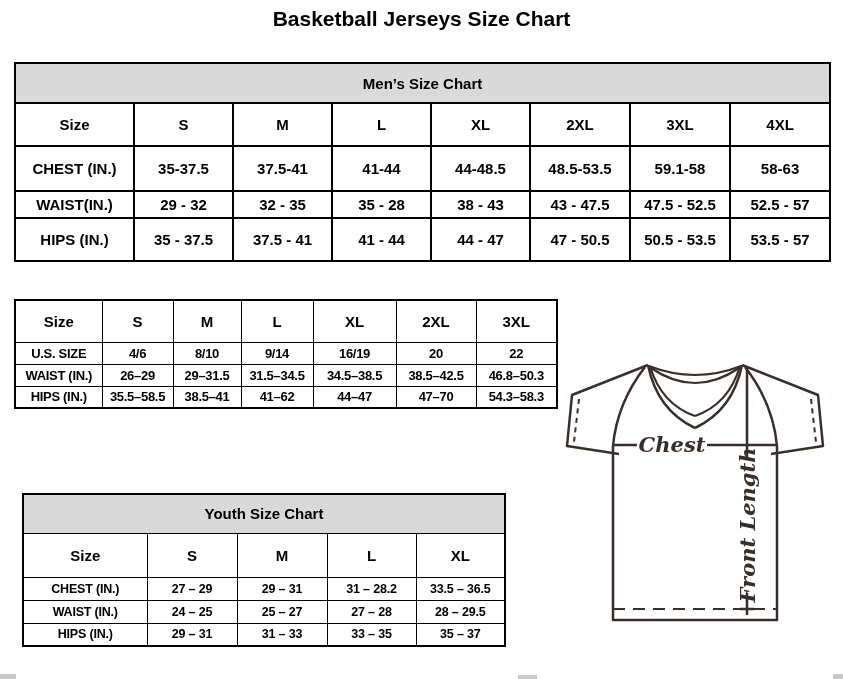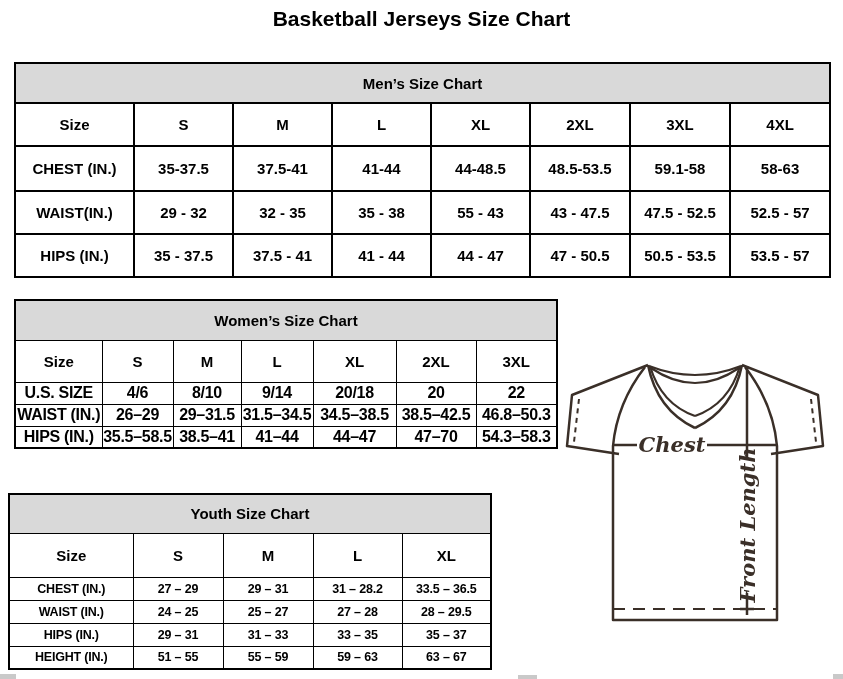--- a/index.html
+++ b/index.html
@@ -16,21 +16,21 @@
     position:absolute; border-collapse:collapse; table-layout:fixed;
     background:#fff; border:2px solid #000;
   }
   .sz td {
     border:1px solid #000; text-align:center; vertical-align:middle;
     font-weight:bold; padding:0; overflow:hidden; white-space:nowrap;
   }
   .men-tbl td { border-width:2px; font-size:15px; }
   td.hdr { background:#d9d9d9; font-size:15px; }
   tr.cols td { font-size:15px; }
-  tr.narrow td { font-size:16px; letter-spacing:-0.3px; }
+  tr.narrow td { font-size:13px; letter-spacing:-0.3px; }
   .youth-tbl tr.narrow td { font-size:12.5px; letter-spacing:-0.2px; }
   .jersey { position:absolute; left:557px; top:358px; }
   .jersey path, .jersey line { fill:none; stroke:#3a2f28; }
   .jersey text {
     font-family:"DejaVu Serif", serif; font-style:italic; font-weight:bold;
     font-size:21px; fill:#3a2f28; stroke:none;
   }
   .artifact { position:absolute; background:#c9c9c9; }
 </style>
 </head>
@@ -66,26 +66,26 @@
   <tr style="height:45px">
     <td>CHEST (IN.)</td>
     <td>35-37.5</td>
     <td>37.5-41</td>
     <td>41-44</td>
     <td>44-48.5</td>
     <td>48.5-53.5</td>
     <td>59.1-58</td>
     <td>58-63</td>
   </tr>
-  <tr style="height:43px">
+  <tr style="height:27px">
     <td>WAIST(IN.)</td>
     <td>29 - 32</td>
     <td>32 - 35</td>
-    <td>35 - 38</td>
-    <td>55 - 43</td>
+    <td>35 - 28</td>
+    <td>38 - 43</td>
     <td>43 - 47.5</td>
     <td>47.5 - 52.5</td>
     <td>52.5 - 57</td>
   </tr>
   <tr style="height:43px">
     <td>HIPS (IN.)</td>
     <td>35 - 37.5</td>
     <td>37.5 - 41</td>
     <td>41 - 44</td>
     <td>44 - 47</td>
@@ -100,63 +100,60 @@
   <colgroup>
     <col style="width:87px">
       <col style="width:71px">
       <col style="width:68px">
       <col style="width:72px">
     <col style="width:83px">
       <col style="width:80px">
       <col style="width:81px">
   </colgroup>
   <tbody>
-  <tr style="height:40px">
-    <td class="hdr" colspan="7">Women’s Size Chart</td>
-  </tr>
   <tr class="cols" style="height:42px">
     <td>Size</td>
     <td>S</td>
     <td>M</td>
     <td>L</td>
     <td>XL</td>
     <td>2XL</td>
     <td>3XL</td>
   </tr>
   <tr class="narrow" style="height:22px">
     <td>U.S. SIZE</td>
     <td>4/6</td>
     <td>8/10</td>
     <td>9/14</td>
-    <td>20/18</td>
+    <td>16/19</td>
     <td>20</td>
     <td>22</td>
   </tr>
   <tr class="narrow" style="height:22px">
     <td>WAIST (IN.)</td>
     <td>26–29</td>
     <td>29–31.5</td>
     <td>31.5–34.5</td>
     <td>34.5–38.5</td>
     <td>38.5–42.5</td>
     <td>46.8–50.3</td>
   </tr>
   <tr class="narrow" style="height:22px">
     <td>HIPS (IN.)</td>
     <td>35.5–58.5</td>
     <td>38.5–41</td>
-    <td>41–44</td>
+    <td>41–62</td>
     <td>44–47</td>
     <td>47–70</td>
     <td>54.3–58.3</td>
   </tr>
   </tbody>
 </table>
 
-<table class="sz youth-tbl" style="left:8px;top:493px;width:482px;">
+<table class="sz youth-tbl" style="left:22px;top:493px;width:482px;">
   <colgroup>
     <col style="width:124px">
       <col style="width:90px">
       <col style="width:90px">
       <col style="width:89px">
       <col style="width:89px">
   </colgroup>
   <tbody>
   <tr style="height:39px">
     <td class="hdr" colspan="5">Youth Size Chart</td>
@@ -182,27 +179,20 @@
     <td>27 – 28</td>
     <td>28 – 29.5</td>
   </tr>
   <tr class="narrow" style="height:23px">
     <td>HIPS (IN.)</td>
     <td>29 – 31</td>
     <td>31 – 33</td>
     <td>33 – 35</td>
     <td>35 – 37</td>
   </tr>
-  <tr class="narrow" style="height:23px">
-    <td>HEIGHT (IN.)</td>
-    <td>51 – 55</td>
-    <td>55 – 59</td>
-    <td>59 – 63</td>
-    <td>63 – 67</td>
-  </tr>
   </tbody>
 </table>
 
 <svg class="jersey" width="286" height="272" viewBox="0 0 286 272" xmlns="http://www.w3.org/2000/svg">
 
   <path stroke-width="2.5" stroke-linejoin="round" d="M91,7 L15,37 L10,88 L62,96"></path>
   <path stroke-width="2.5" stroke-linejoin="round" d="M185,7 L261,37 L266,88 L214,96"></path>
 
   <path stroke-width="2" stroke-dasharray="5 4.5" d="M22,41 L17,84"></path>
   <path stroke-width="2" stroke-dasharray="5 4.5" d="M254,41 L259,84"></path>

